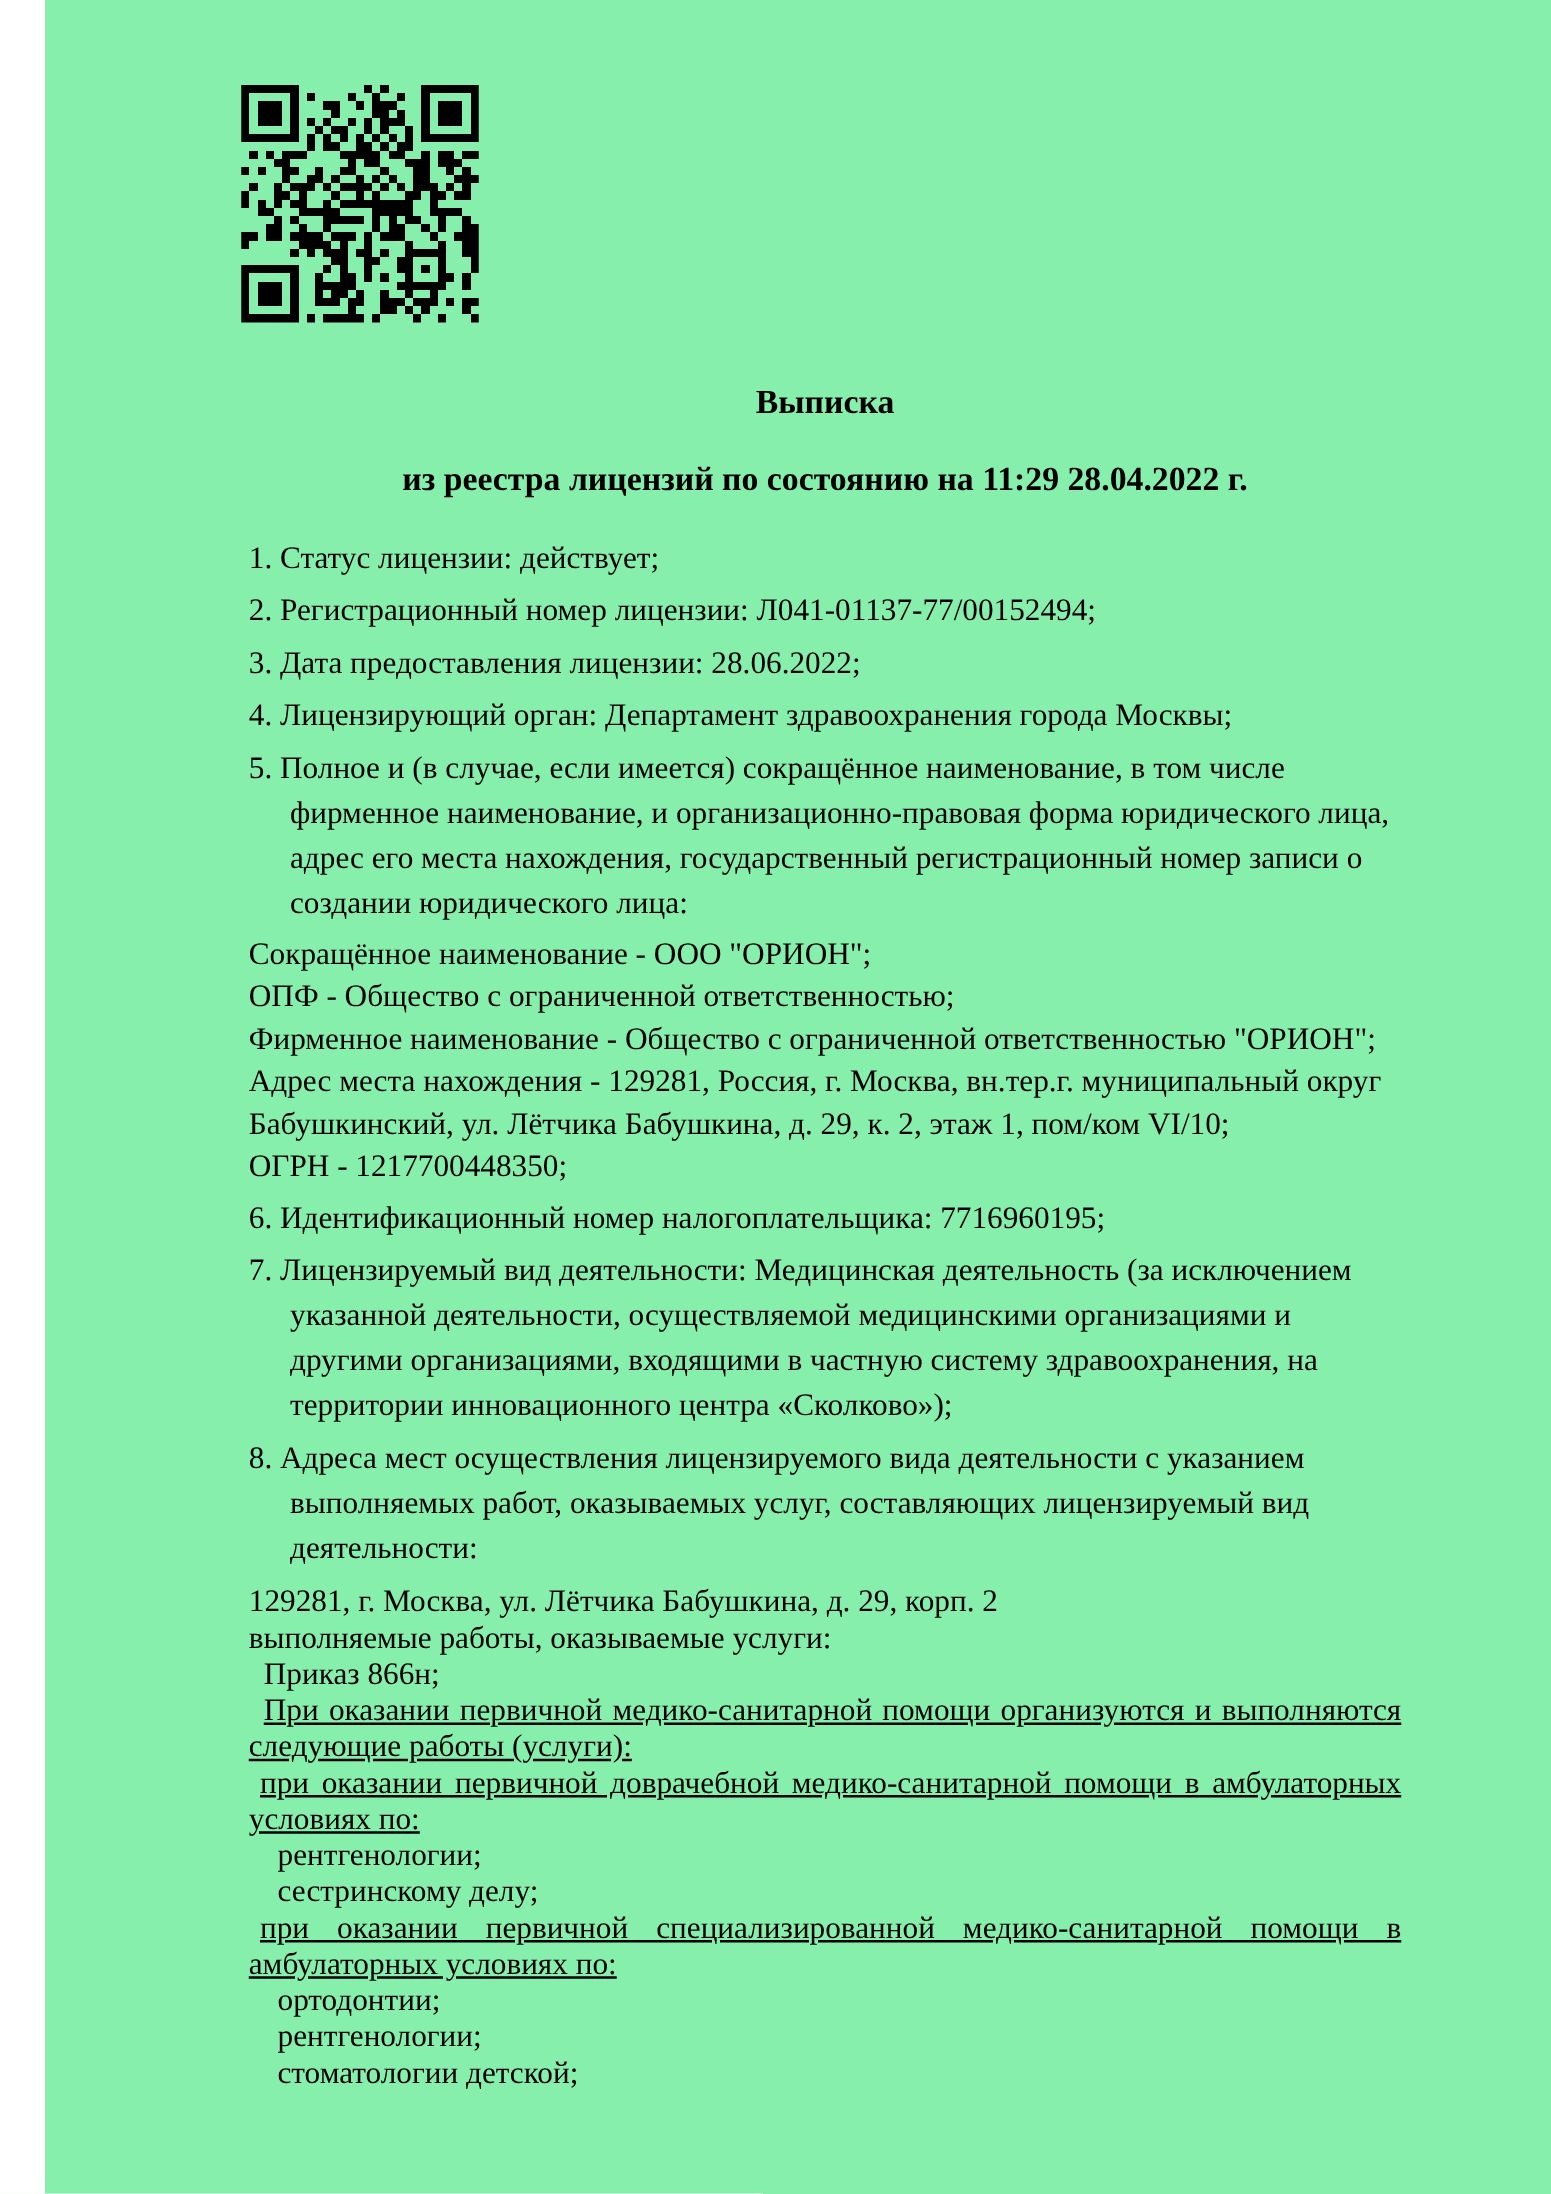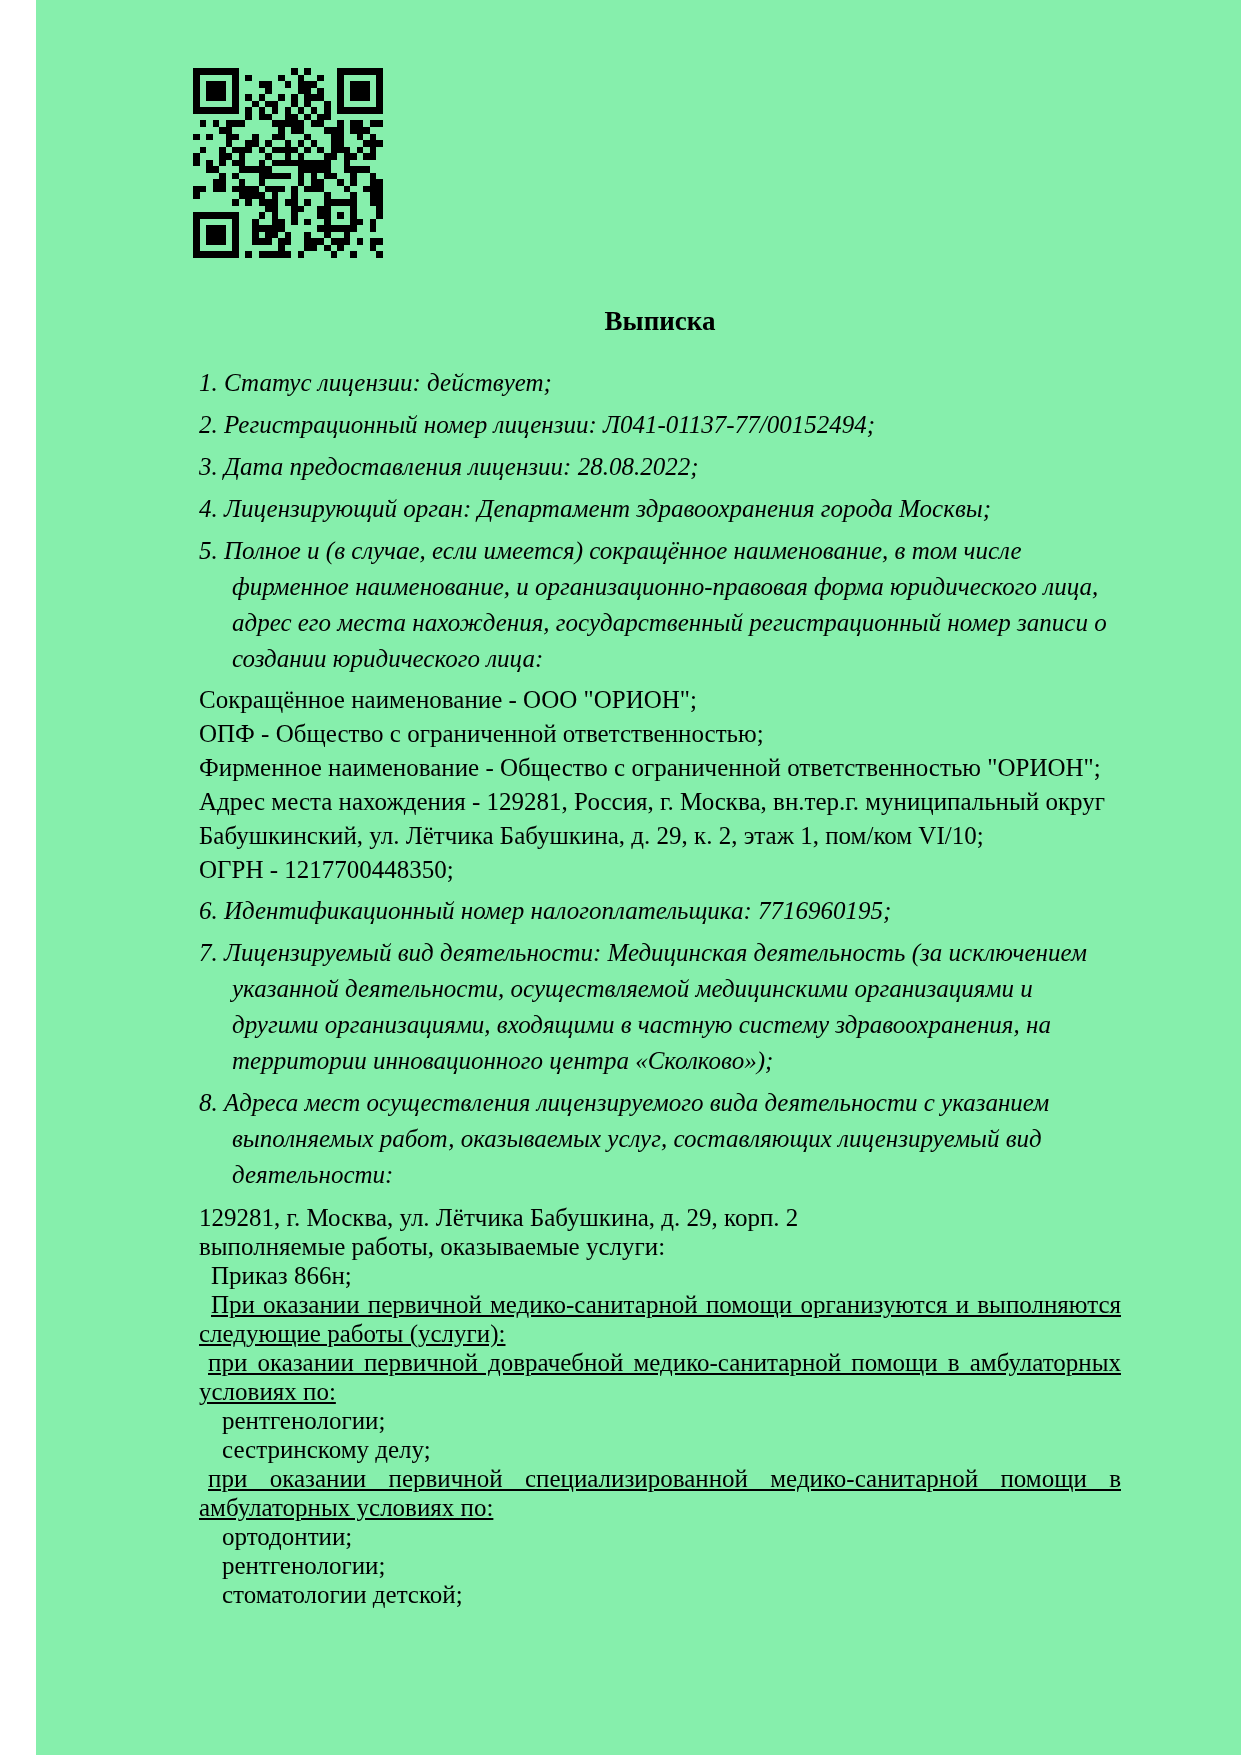--- a/index.html
+++ b/index.html
@@ -11,21 +11,21 @@
     font-family:"Liberation Serif","DejaVu Serif",serif;
     font-size:25px;
     overflow:hidden;
     margin-left:36px;
   }
   .qr{position:absolute;left:157px;top:68px;width:190px;height:190px;}
   .qr svg{display:block;width:100%;height:100%;}
   .content{position:absolute;left:163px;top:303px;width:922px;}
   .title{font-size:27px;font-weight:bold;text-align:center;margin:0 0 26px 0;line-height:36px;}
   .subtitle{font-size:27px;font-weight:bold;text-align:center;margin:0 0 28px 0;line-height:36px;}
-  .item{margin:0 0 6px 0;line-height:36px;padding-left:33px;text-indent:-33px;text-align:left;font-style:italic;}
+  .item{margin:0 0 6px 0;line-height:36px;padding-left:33px;text-indent:-33px;text-align:left;}
   .item .num{display:inline;}
   .org{margin:0 0 6px 0;}
   .org p{margin:0;line-height:34px;text-align:left;}
   .works{margin-top:10px;line-height:29px;}
   .works p{margin:0;}
   .just{text-align:justify;text-decoration:underline;}
   .ti12{text-indent:12px;}
   .ti9{text-indent:9px;}
   .pl23{padding-left:23px;}
 </style>
@@ -435,26 +435,27 @@
         <rect x="104.83" y="183.45" width="6.55" height="6.55" fill="#000000"></rect>
         <rect x="137.59" y="183.45" width="6.55" height="6.55" fill="#000000"></rect>
         <rect x="157.24" y="183.45" width="6.55" height="6.55" fill="#000000"></rect>
         <rect x="183.45" y="183.45" width="6.55" height="6.55" fill="#000000"></rect>
       </svg>
     </div>
 
   <div class="content">
 
     <p class="title">Выписка</p>
+    <p class="subtitle">из реестра лицензий по состоянию на 11:29 28.04.2022 г.</p>
 
     <p class="item"><span class="num">1.</span> <span>Статус лицензии: действует;</span></p>
 
     <p class="item"><span class="num">2.</span> <span>Регистрационный номер лицензии: Л041-01137-77/00152494;</span></p>
 
-    <p class="item"><span class="num">3.</span> <span>Дата предоставления лицензии: 28.08.2022;</span></p>
+    <p class="item"><span class="num">3.</span> <span>Дата предоставления лицензии: 28.06.2022;</span></p>
 
     <p class="item"><span class="num">4.</span> <span>Лицензирующий орган: Департамент здравоохранения города Москвы;</span></p>
 
     <p class="item"><span class="num">5.</span> <span>Полное и (в случае, если имеется) сокращённое наименование, в том числе фирменное наименование, и организационно-правовая форма юридического лица, адрес его места нахождения, государственный регистрационный номер записи о создании юридического лица:</span></p>
 
     <div class="org">
       <p>Сокращённое наименование - ООО "ОРИОН";</p>
       <p>ОПФ - Общество с ограниченной ответственностью;</p>
       <p>Фирменное наименование - Общество с ограниченной ответственностью "ОРИОН";</p>
       <p>Адрес места нахождения - 129281, Россия, г. Москва, вн.тер.г. муниципальный округ Бабушкинский, ул. Лётчика Бабушкина, д. 29, к. 2, этаж 1, пом/ком VI/10;</p>

